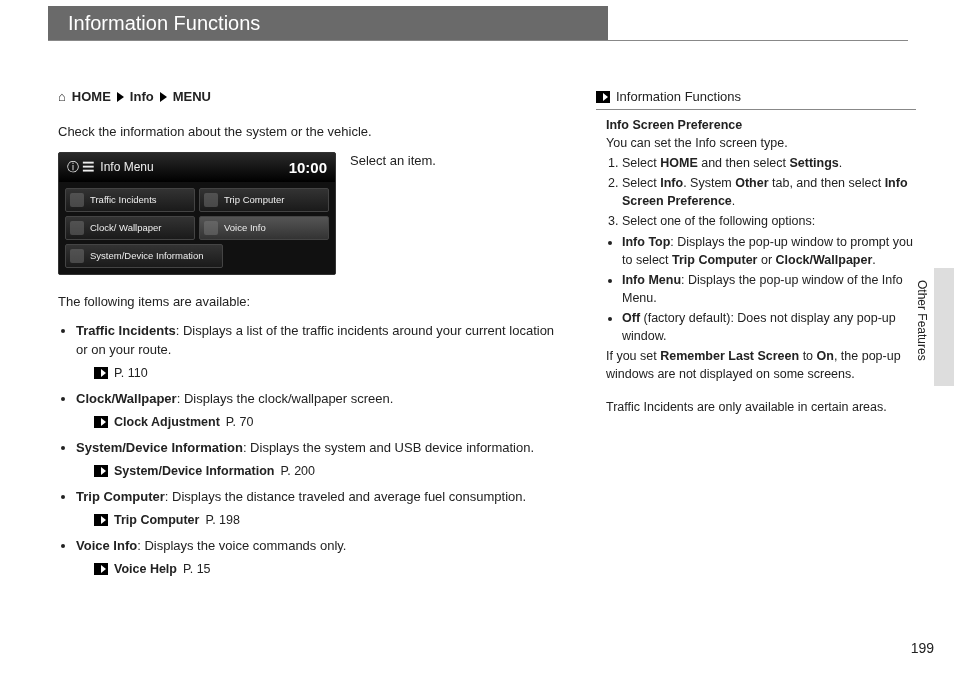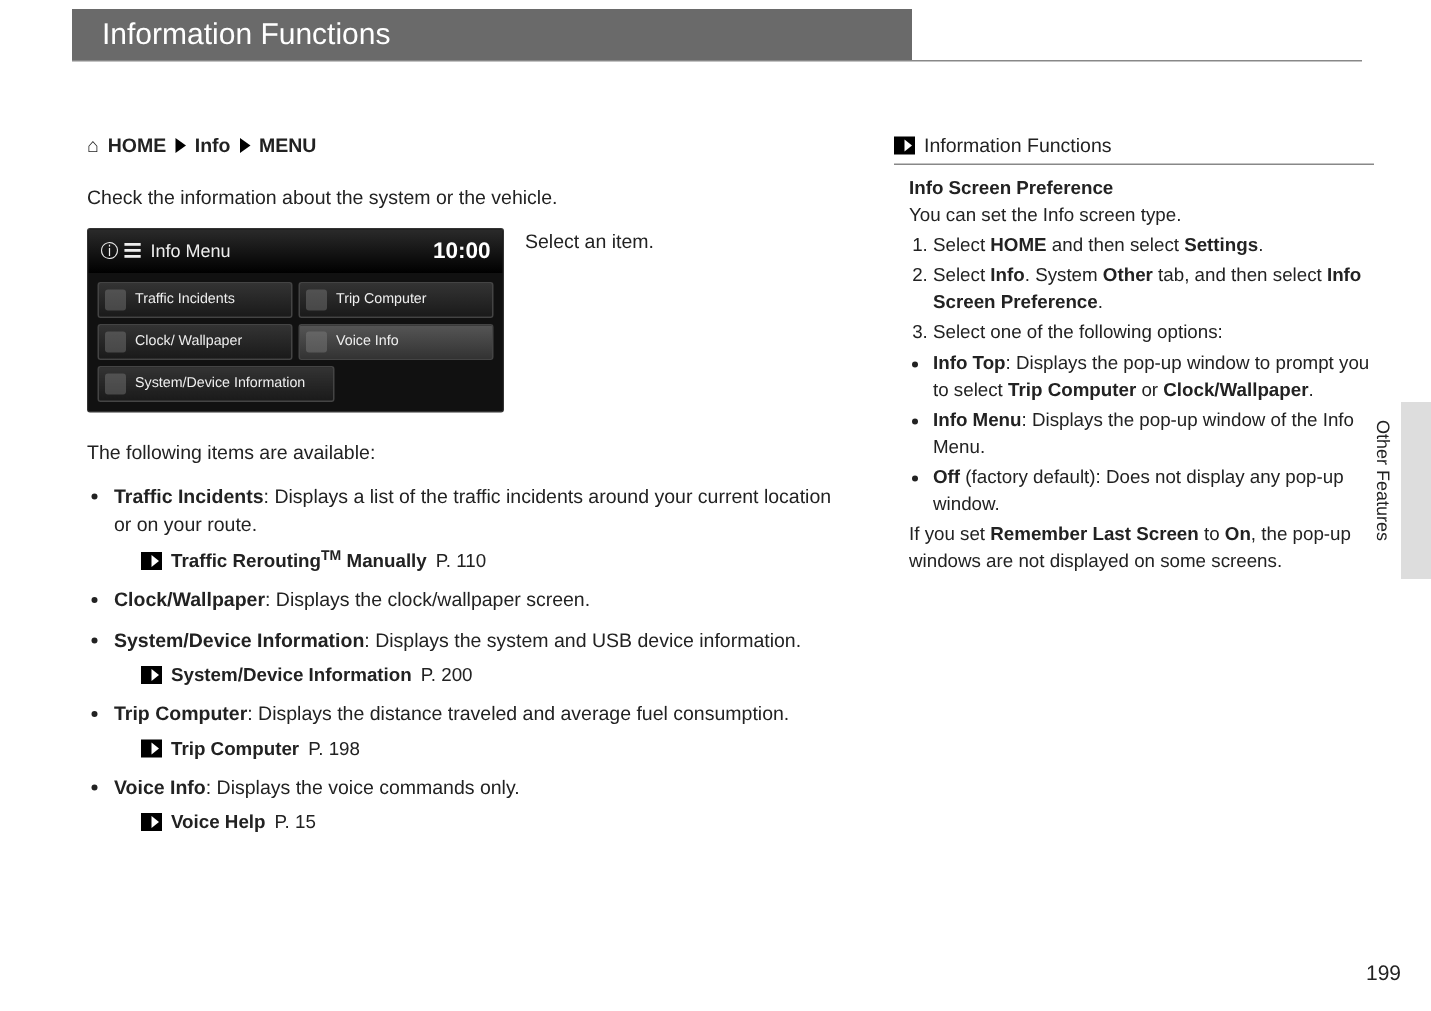--- a/index.html
+++ b/index.html
@@ -208,26 +208,30 @@
       </div>
       <div>Select an item.</div>
     </div>
 
     <p class="items-intro">The following items are available:</p>
     <ul class="feature">
       <li>
         <b>Traffic Incidents</b><span>: Displays a list of the traffic incidents around your current location or on your route.</span>
         <div class="xref">
             <span class="xref-ico"></span>
-            <b><span>Traffic Rerouting</span><sup>TM</sup><span> Manually</span></b> 
             <span>P. 110</span>
           </div>
       </li>
       <li>
         <b>Clock/Wallpaper</b><span>: Displays the clock/wallpaper screen.</span>
+        <div class="xref">
+            <span class="xref-ico"></span>
+            <b>Clock Adjustment</b> 
+            <span>P. 70</span>
+          </div>
       </li>
       <li>
         <b>System/Device Information</b><span>: Displays the system and USB device information.</span>
         <div class="xref">
             <span class="xref-ico"></span>
             <b>System/Device Information</b> 
             <span>P. 200</span>
           </div>
       </li>
       <li>
@@ -261,19 +265,20 @@
         <li><span>Select </span><b>HOME</b><span> and then select </span><b>Settings</b><span>.</span></li>
         <li><span>Select </span><b>Info</b><span>. System </span><b>Other</b><span> tab, and then select </span><b>Info Screen Preference</b><span>.</span></li>
         <li>Select one of the following options:</li>
       </ol>
       <ul>
         <li><b>Info Top</b><span>: Displays the pop-up window to prompt you to select </span><b>Trip Computer</b><span> or </span><b>Clock/Wallpaper</b><span>.</span></li>
         <li><b>Info Menu</b><span>: Displays the pop-up window of the Info Menu.</span></li>
         <li><b>Off</b><span> (factory default): Does not display any pop-up window.</span></li>
       </ul>
       <div><span>If you set </span><b>Remember Last Screen</b><span> to </span><b>On</b><span>, the pop-up windows are not displayed on some screens.</span></div>
+      <div style="margin-top:14px">Traffic Incidents are only available in certain areas.</div>
     </div>
   </div>
 </div>
 
 <div class="side-tab"></div>
 <div class="side-label">Other Features</div>
 <div class="page-num">199</div>
 
 </body></html>

